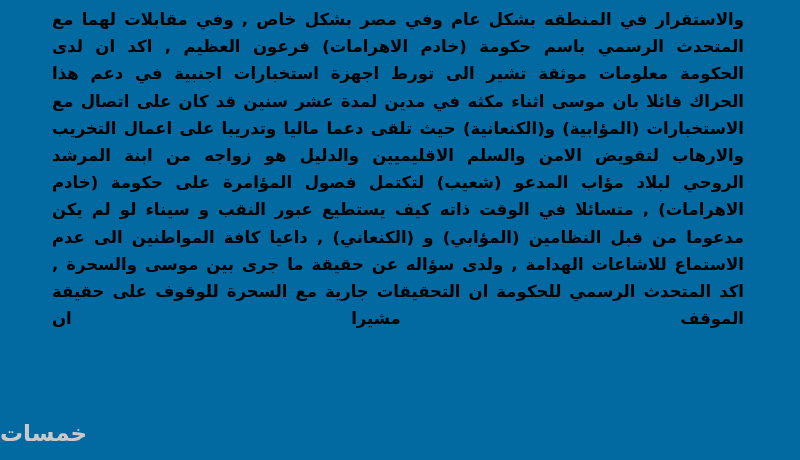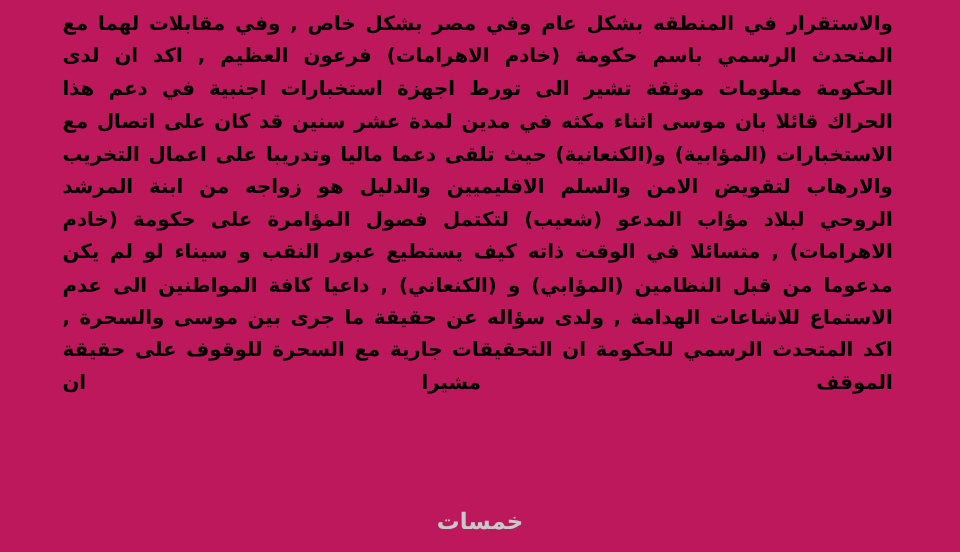--- a/index.html
+++ b/index.html
@@ -10,21 +10,21 @@
     width: 800px;
     height: 460px;
     background: #ffffff;
     font-family: "DejaVu Sans", sans-serif;
     overflow: hidden;
   }
   .page {
     position: relative;
     width: 800px;
     height: 460px;
-    background: #be185d;
+    background: #0369a1;
     box-sizing: border-box;
   }
   .article {
     position: absolute;
     top: 6px;
     right: 56px;
     left: 52px;
     direction: rtl;
     text-align: justify;
     text-align-last: justify;
@@ -40,25 +40,25 @@
     margin: 0;
     padding: 0;
     text-align: justify;
     text-align-last: justify;
   }
   .watermark {
     position: absolute;
     left: 0;
     right: 0;
     bottom: 14px;
-    text-align: center;
+    text-align: left;
     color: #c9c9c9;
     font-family: "DejaVu Sans", sans-serif;
     font-weight: bold;
-    font-size: 19px;
+    font-size: 23px;
     letter-spacing: 1px;
     direction: rtl;
   }
 </style>
 </head>
 <body>
 
 <div class="page">
 
   <div class="article">

